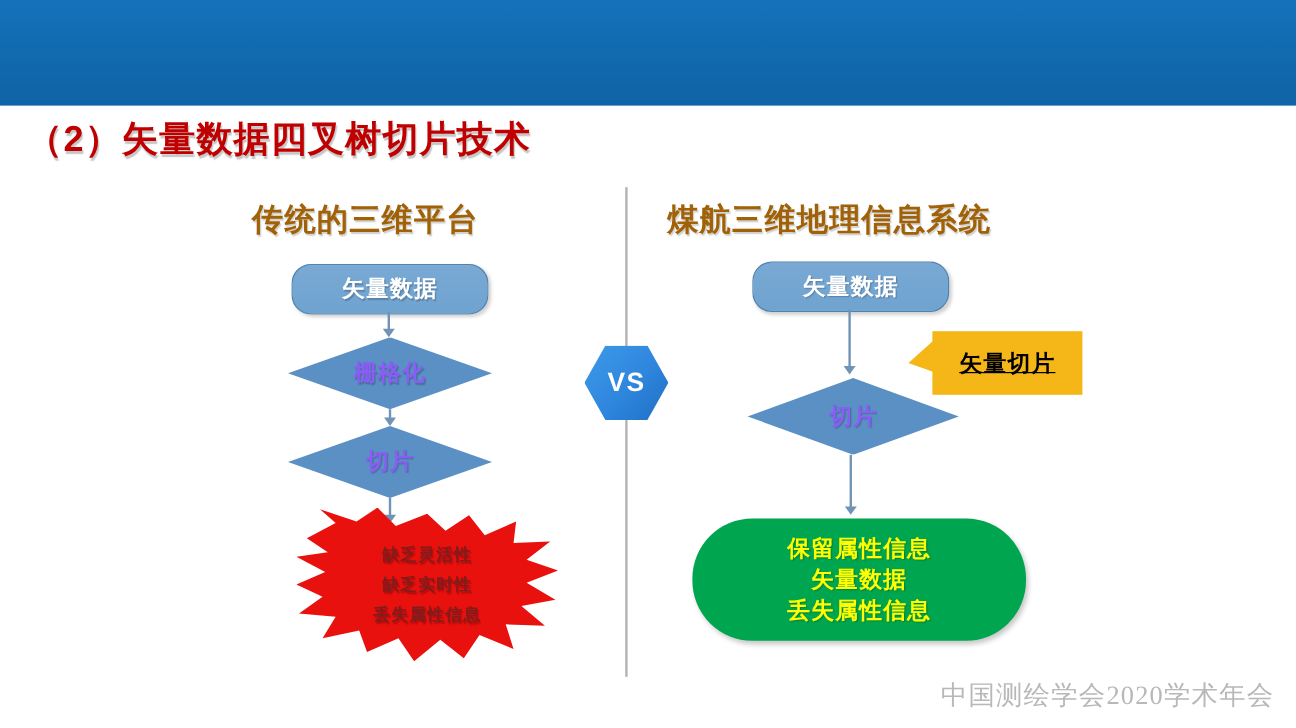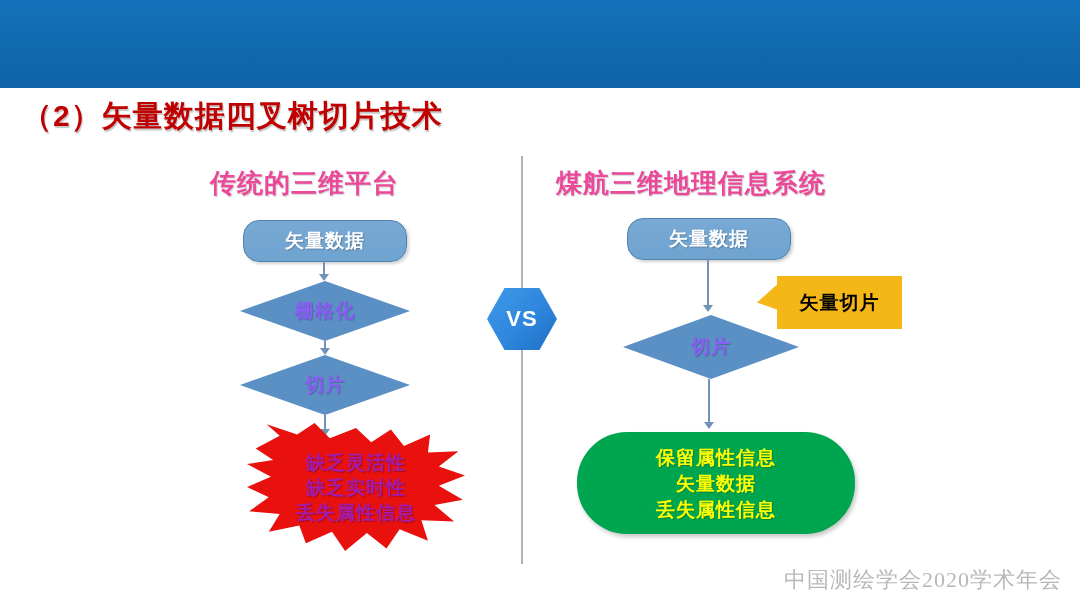--- a/index.html
+++ b/index.html
@@ -68,21 +68,21 @@
     text-shadow: 1px 2px 1px rgba(150,150,150,0.55);
     white-space: nowrap;
     text-align: right;
   }
 
   
   .col-head {
     position: absolute;
     font-size: 26px;
     font-weight: bold;
-    color: #ec4899;
+    color: #a16207;
     letter-spacing: 1px;
     text-shadow: 1px 1px 1px rgba(160,160,160,0.5);
     white-space: nowrap;
   }
   .col-head.left  { left: 210px; top: 166px; }
   .col-head.right { left: 556px; top: 166px; }
 
   
   .divider {
     position: absolute;
@@ -206,22 +206,22 @@
     position: absolute;
     left: 0; top: 0;
     width: 100%; height: 100%;
     display: flex;
     flex-direction: column;
     align-items: center;
     justify-content: center;
     gap: 2px;
   }
   .starburst .burst-text span {
-    color: #a21caf;
-    font-size: 19px;
+    color: #7f1d1d;
+    font-size: 14px;
     font-weight: bold;
     letter-spacing: 1px;
     line-height: 23px;
     text-shadow: 1px 1px 1px rgba(80,0,0,0.35);
     white-space: nowrap;
   }
 
   
   .green-box {
     position: absolute;
@@ -267,20 +267,21 @@
     width: 24px; height: 30px;
     background: #f5b617;
     clip-path: polygon(100% 0%, 100% 100%, 0% 72%);
   }
   .callout .callout-label {
     color: #000000;
     font-size: 19px;
     font-weight: bold;
     letter-spacing: 1px;
     white-space: nowrap;
+    text-decoration: underline;
   }
 
   
   .footer {
     position: absolute;
     right: 18px; bottom: 12px;
     font-family: "Liberation Serif", "DejaVu Serif", serif;
     font-size: 22px;
     color: #b8b8b8;
     letter-spacing: 1px;

